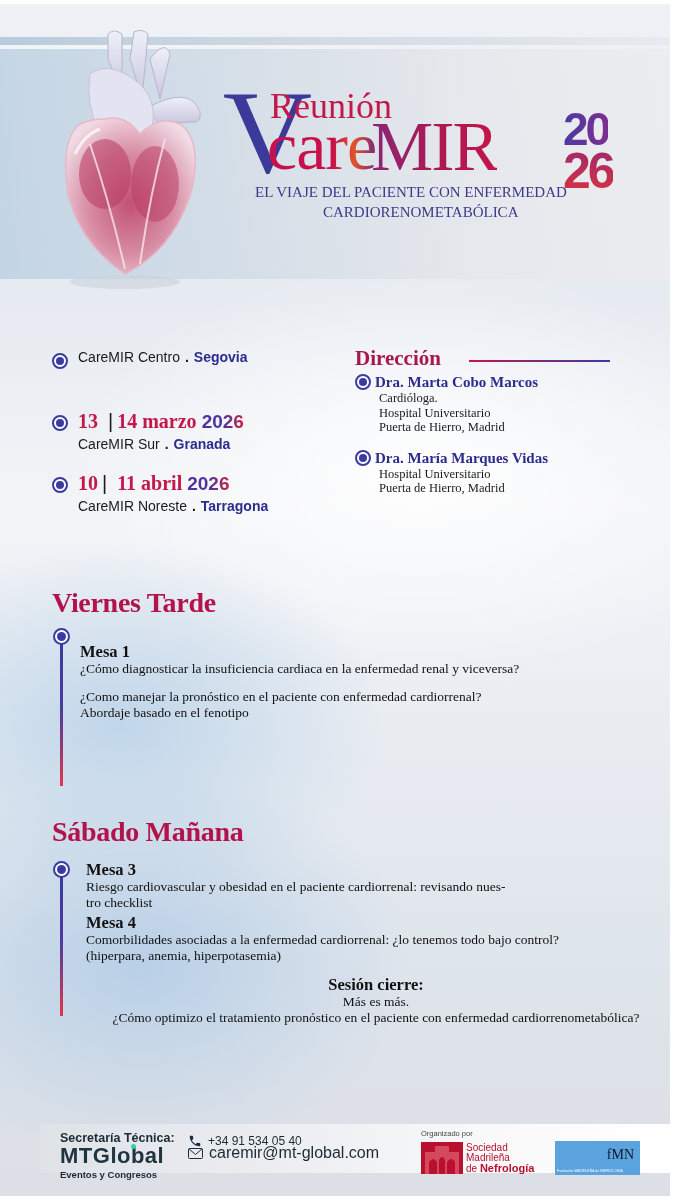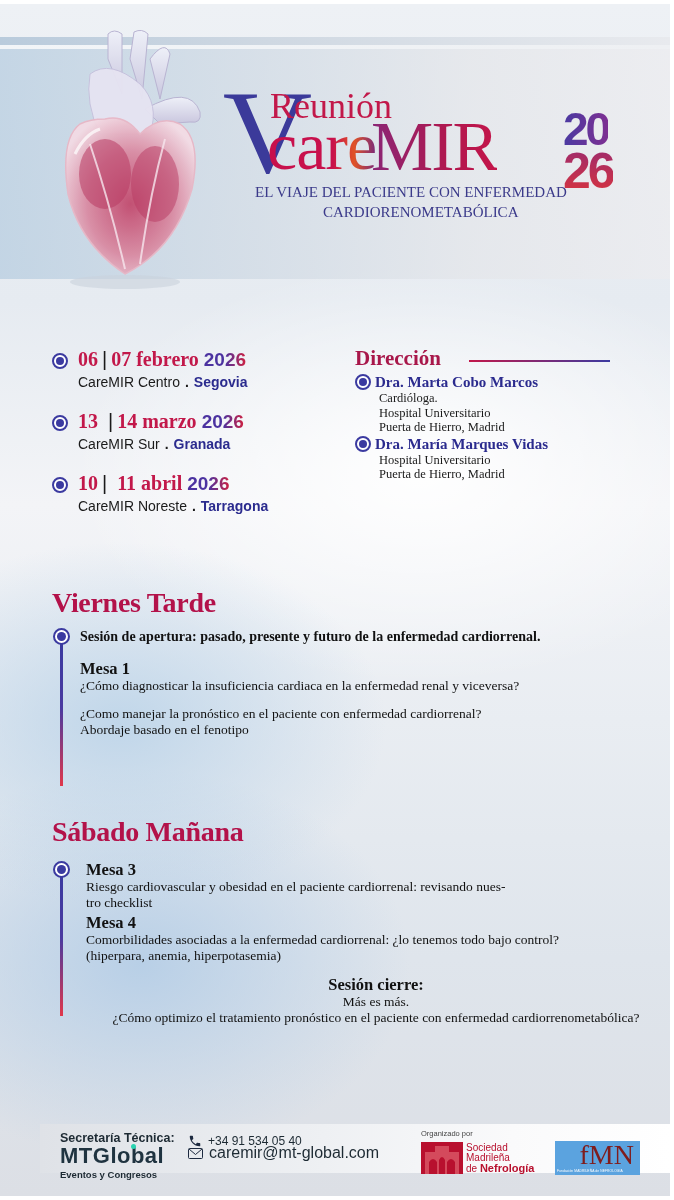--- a/index.html
+++ b/index.html
@@ -108,21 +108,21 @@
   
   .direction { position: absolute; left: 355px; top: 341px; width: 290px; }
   .dir-title {
     font-family: "Liberation Serif", serif; font-weight: bold; font-size: 21px; color: #a8174a; line-height: 26px;
   }
   .dir-line {
     position: absolute; left: 114px; top: 15px; width: 141px; height: 2px;
     background: linear-gradient(90deg, #c2184a, #3b3aa0);
   }
   .doctor { position: relative; padding-left: 20px; margin-top: 2px; }
-  .doctor + .doctor { margin-top: 0; }
+  .doctor + .doctor { margin-top: 14px; }
   .doctor .bullet { left: 0; top: 1px; width: 16px; height: 16px; }
   .doc-name { font-family: "Liberation Serif", serif; font-weight: bold; font-size: 15px; color: #2b2b8e; line-height: 18px; }
   .doc-detail { font-family: "Liberation Serif", serif; font-size: 12.5px; line-height: 14.5px; color: #1a1a1a; margin-left: 4px; }
 
   
   .section-title {
     position: absolute; left: 52px; font-family: "Liberation Serif", serif; font-weight: bold;
     font-size: 28px; color: #b3124a; line-height: 32px; letter-spacing: -0.3px;
   }
   .timeline {
@@ -153,21 +153,21 @@
   .f-contact { position: absolute; left: 148px; font-family: "Liberation Sans", sans-serif; color: #1d2a33; display: flex; align-items: center; }
   .f-phone { top: 10px; font-size: 12px; }
   .f-mail { top: 20px; font-size: 16px; }
   .f-contact svg { margin-right: 6px; }
   .f-org { position: absolute; left: 381px; top: 5px; font-family: "Liberation Sans", sans-serif; font-size: 7.5px; color: #444; }
   .smn { position: absolute; left: 381px; top: 18px; display: flex; align-items: center; }
   .smn-box { width: 42px; height: 32px; background: #b8102e; position: relative; }
   .smn-text { margin-left: 3px; font-family: "Liberation Sans", sans-serif; color: #b8102e; font-size: 10px; line-height: 10px; }
   .smn-text b { font-size: 11px; }
   .fmn { position: absolute; left: 515px; top: 17px; width: 85px; height: 34px; background: #5ba3df; }
-  .fmn-logo { position: absolute; right: 6px; top: 3px; font-family: "Liberation Serif", serif; color: #7f1d1d; font-size: 28px; line-height: 22px; }
+  .fmn-logo { position: absolute; right: 6px; top: 3px; font-family: "Liberation Serif", serif; color: #0f172a; font-size: 14px; line-height: 22px; }
   .fmn-sub { position: absolute; left: 2px; bottom: 2px; font-family: "Liberation Sans", sans-serif; color: #fff; font-size: 3.3px; letter-spacing: 0.1px; white-space: nowrap; }
 </style>
 </head>
 <body>
 
 <div class="card">
   <div class="top-band"></div>
   <div class="top-band-light"></div>
   <div class="header-shade"></div>
 
@@ -208,24 +208,20 @@
     <span class="logo-mir">MIR</span>
     <span class="logo-20">20</span>
     <span class="logo-26">26</span>
     <span class="logo-sub1">EL VIAJE DEL PACIENTE CON ENFERMEDAD</span>
     <span class="logo-sub2">CARDIORENOMETABÓLICA</span>
   </div>
 
   <div class="dates">
     <div class="date-item">
       <span class="bullet"></span>
-      <div class="date-line">
-        <span class="d1">06</span><span class="sep">|</span><span class="d2">07 febrero</span>
-        <span class="yr">2026</span>
-      </div>
       <div class="venue-line">
         <span>CareMIR Centro</span><span class="dot">.</span><span class="city">Segovia</span>
       </div>
     </div>
     <div class="date-item">
       <span class="bullet"></span>
       <div class="date-line">
         <span class="d1">13</span><span class="sep" style="margin-left:10px">|</span><span class="d2">14 marzo</span>
         <span class="yr">2026</span>
       </div>
@@ -260,21 +256,20 @@
       <div class="doc-name">Dra. María Marques Vidas</div>
       <div class="doc-detail">Hospital Universitario</div>
       <div class="doc-detail">Puerta de Hierro, Madrid</div>
     </div>
   </div>
 
   <div class="section-title" style="top:583px;">Viernes Tarde</div>
   <div class="timeline" style="top:640px; height:142px;"></div>
   <div class="tl-bullet" style="top:624px;"></div>
   <div class="sessions" style="top:624px;">
-    <div class="s-bold">Sesión de apertura: pasado, presente y futuro de la enfermedad cardiorrenal.</div>
     <div style="margin-top:15px;">
       <div class="s-head">Mesa 1</div>
       <div class="s-text">¿Cómo diagnosticar la insuficiencia cardiaca en la enfermedad renal y viceversa?</div>
     </div>
     <div style="margin-top:12px;">
       <div class="s-text">¿Como manejar la pronóstico en el paciente con enfermedad cardiorrenal?</div>
       <div class="s-text">Abordaje basado en el fenotipo</div>
     </div>
   </div>
 

